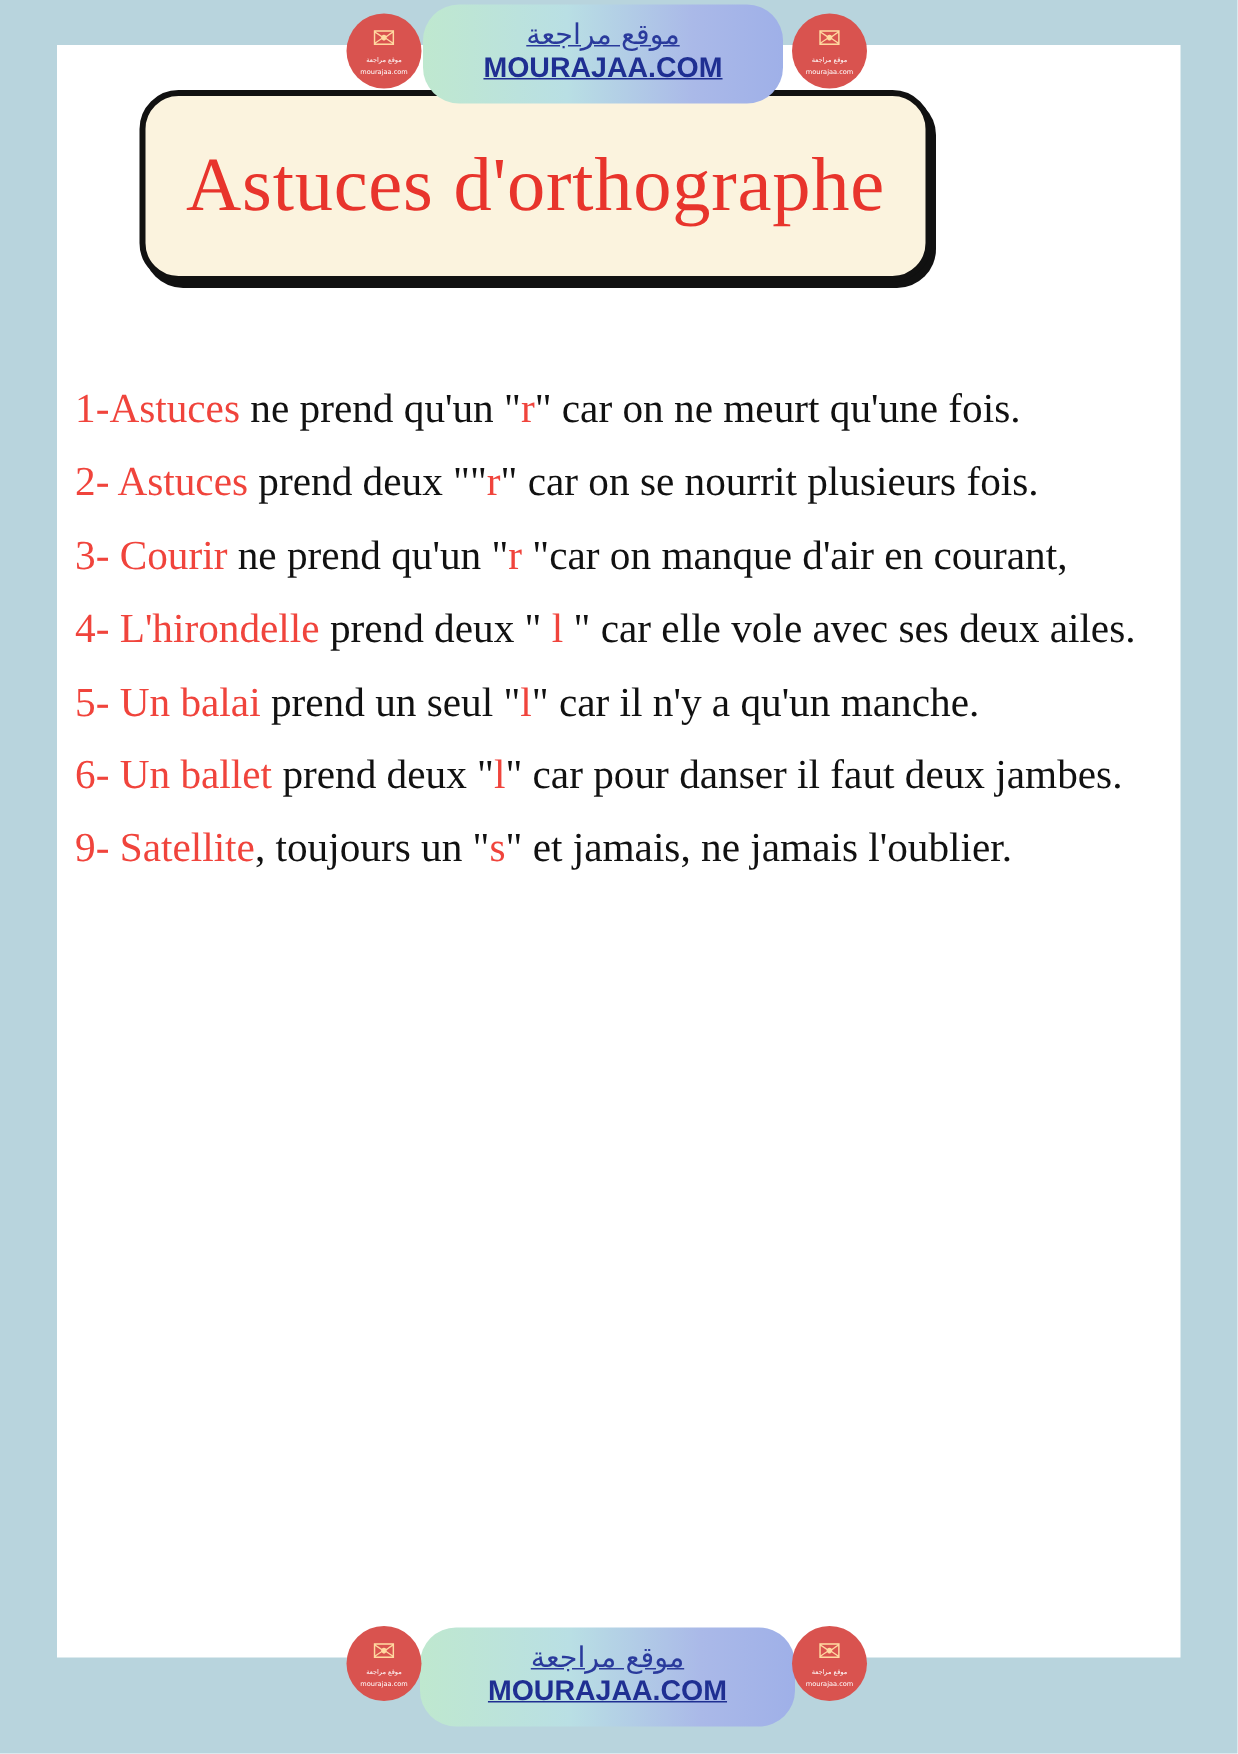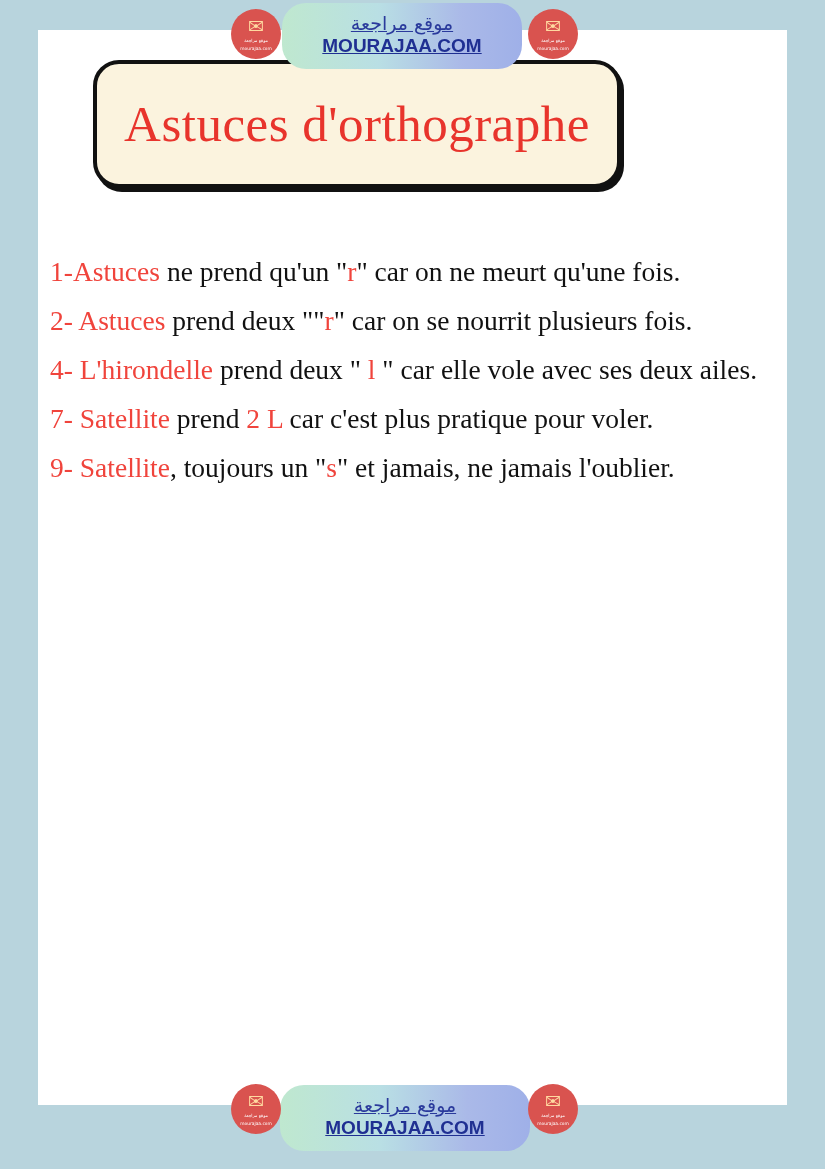--- a/index.html
+++ b/index.html
@@ -145,26 +145,28 @@
   <div class="title-box">
     <div class="title-text">Astuces d'orthographe</div>
   </div>
 
   <div class="content">
 
     <p class="line"><span class="red">1-</span><span class="red">Astuces</span><span> ne prend qu'un "</span><span class="hl">r</span><span>" car on ne meurt qu'une fois.</span></p>
 
     <p class="line"><span class="red">2-</span><span class="red"> </span><span class="red">Astuces</span><span> prend deux ""</span><span class="hl">r</span><span>" car on se nourrit plusieurs fois.</span></p>
 
+    <p class="line"><span class="red">3-</span><span class="red"> </span><span class="red">Courir</span><span> ne prend qu'un "</span><span class="hl">r</span><span> "car on manque d'air en courant,</span></p>
 
     <p class="line"><span class="red">4-</span><span class="red"> </span><span class="red">L'hirondelle</span><span> prend deux " </span><span class="hl">l</span><span> " car elle vole avec ses deux ailes.</span></p>
 
-
-
-    <p class="line"><span class="red">7-</span><span class="red"> </span><span class="red">Satellite</span><span> prend </span><span class="hl">2 L</span><span> car c'est plus pratique pour voler.</span></p>
+    <p class="line"><span class="red">5-</span><span class="red"> </span><span class="red">Un balai</span><span> prend un seul "</span><span class="hl">l</span><span>" car il n'y a qu'un manche.</span></p>
+
+    <p class="line"><span class="red">6-</span><span class="red"> </span><span class="red">Un ballet</span><span> prend deux "</span><span class="hl">l</span><span>" car pour danser il faut deux jambes.</span></p>
+
 
 
     <p class="line"><span class="red">9-</span><span class="red"> </span><span class="red">Satellite</span><span>, toujours un "</span><span class="hl">s</span><span>" et jamais, ne jamais l'oublier.</span></p>
 
   </div>
 </div>
 
 <div class="wm wm-top">
   <div class="wm-ar">موقع مراجعة</div>
   <div class="wm-url">MOURAJAA.COM</div>

